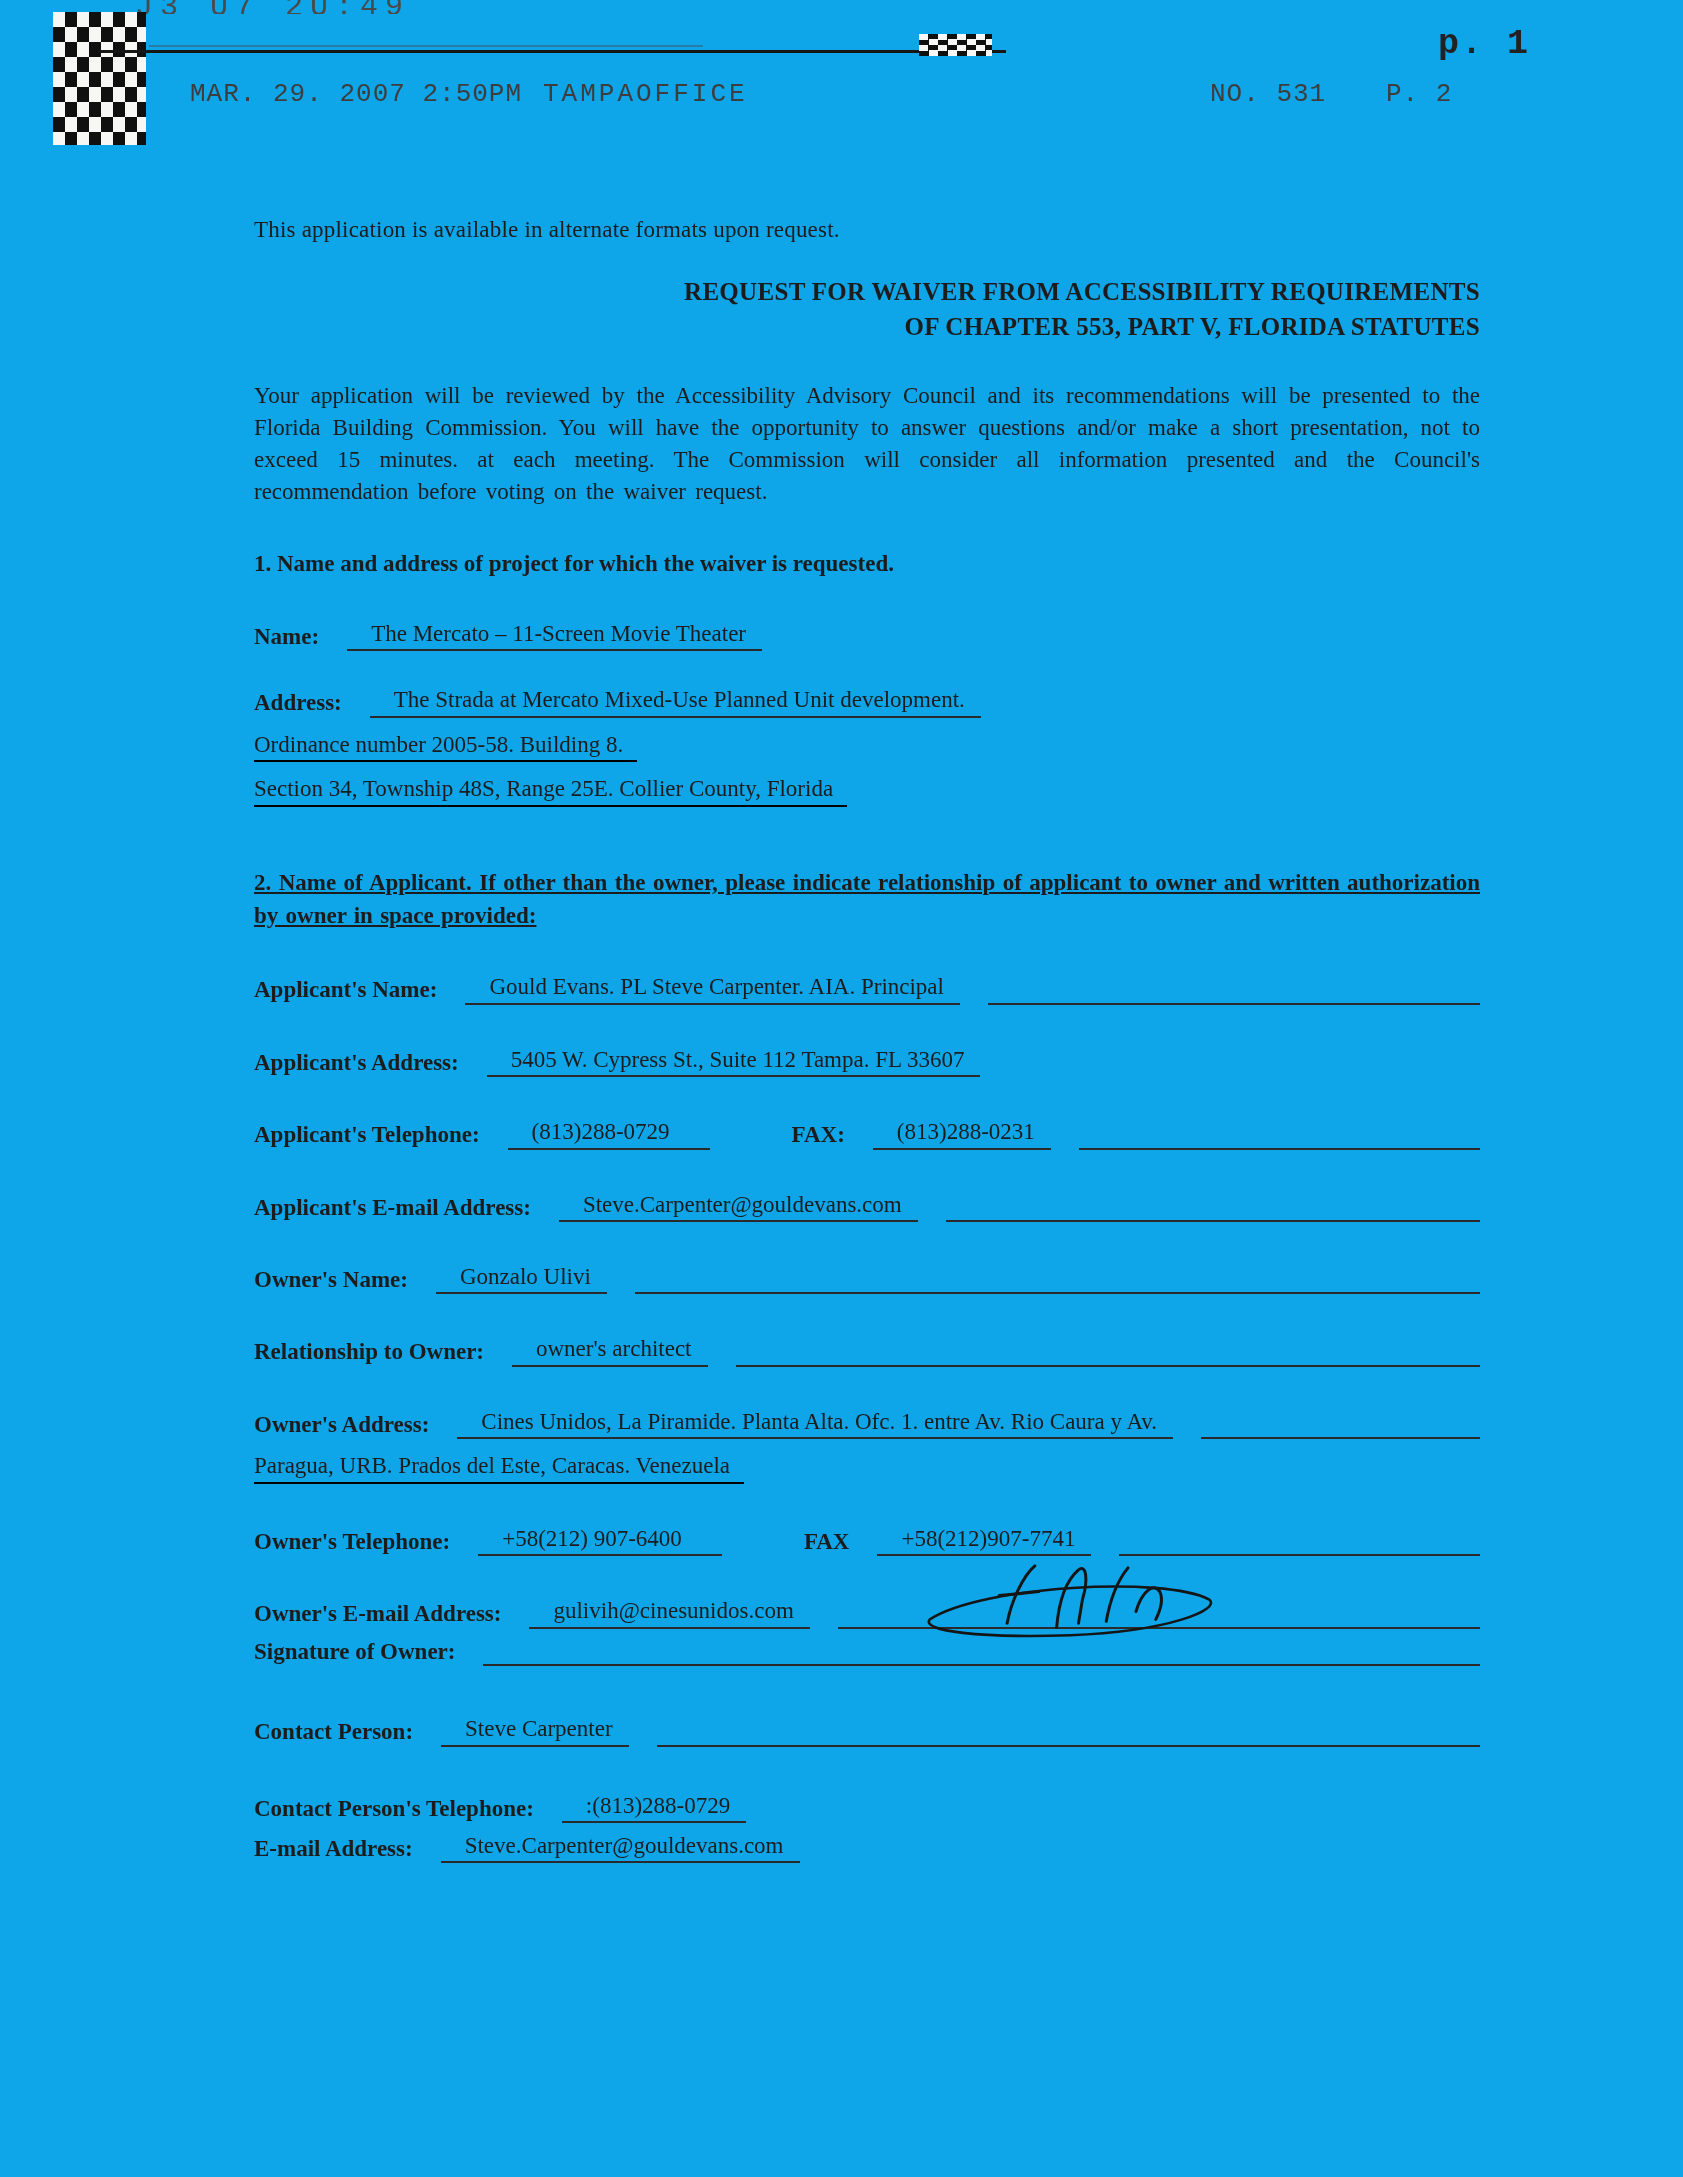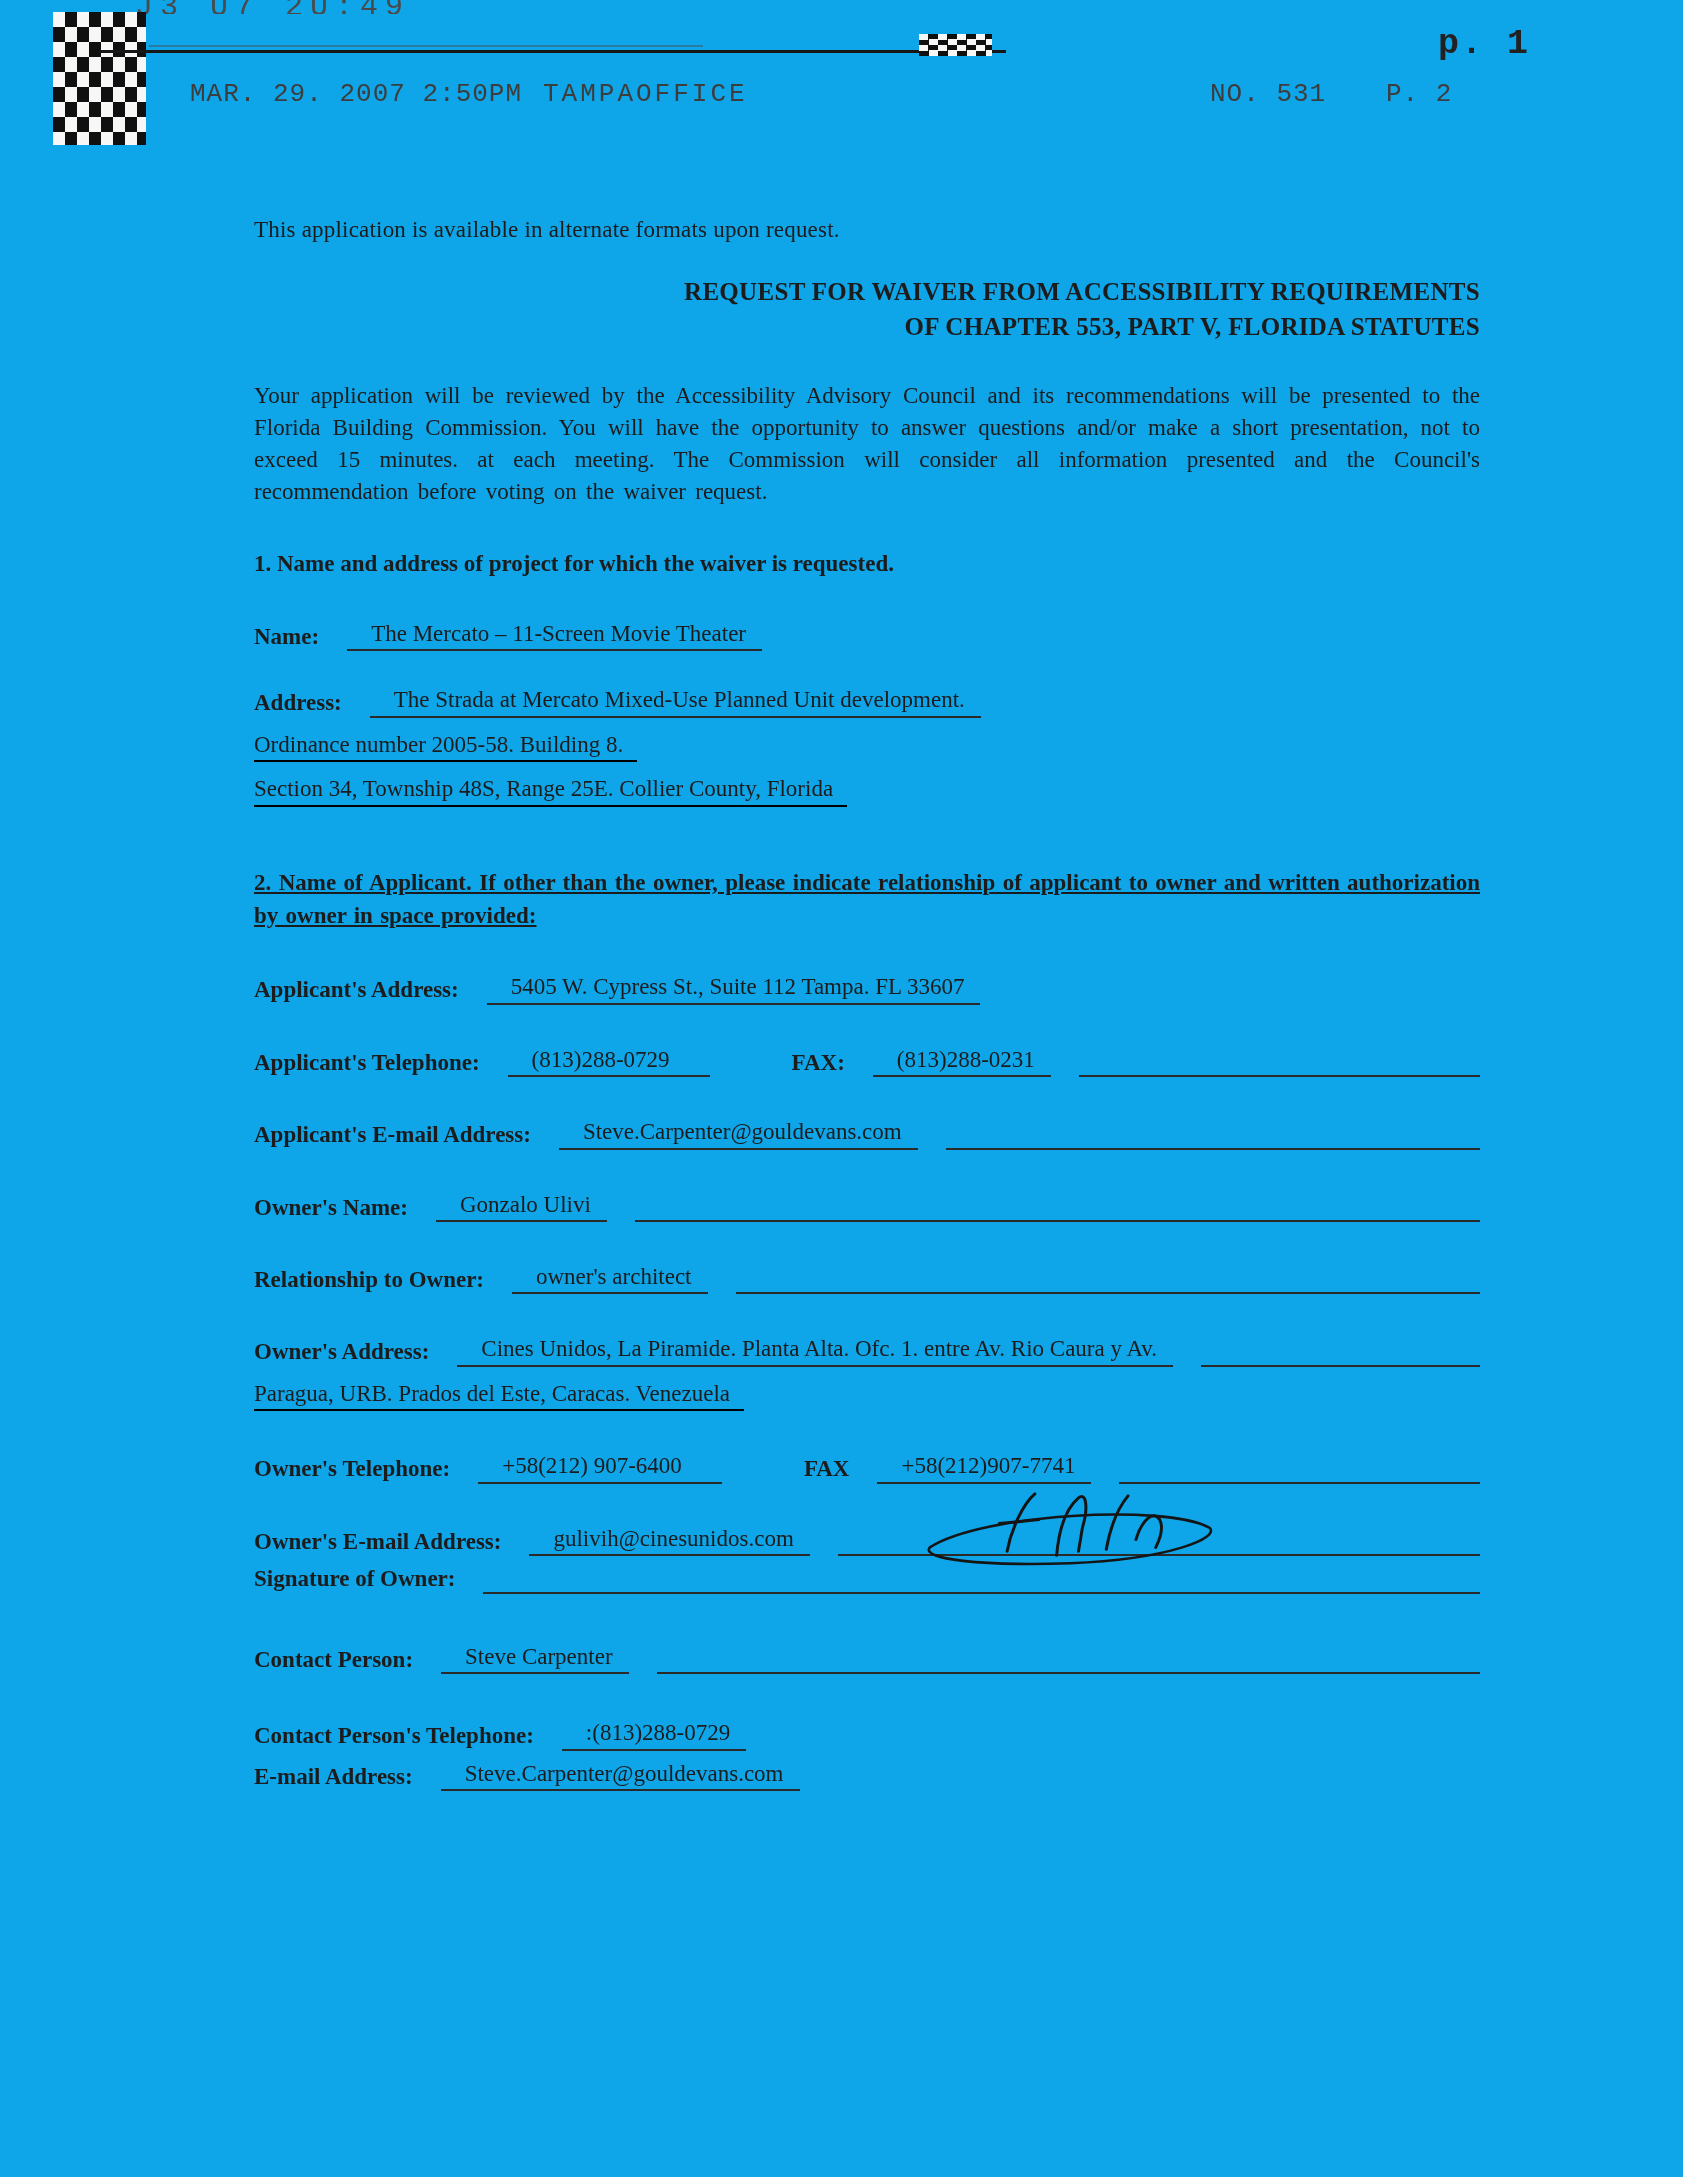--- a/index.html
+++ b/index.html
@@ -93,20 +93,25 @@
     </div>
     <div class="field tight">
       <span class="ul-text">Ordinance number 2005-58. Building 8.</span>
     </div>
     <div class="field tight">
       <span class="ul-text">Section 34, Township 48S, Range 25E. Collier County, Florida</span>
     </div>
 
     <p class="sec-heading wide" style="margin-top:59px">2. Name of Applicant. If other than the owner, please indicate relationship of applicant to owner and written authorization by owner in space provided:</p>
 
+    <div class="field">
+      <span class="lbl">Applicant's Name:</span>
+      <span class="seg">Gould Evans. PL   Steve Carpenter. AIA.   Principal</span>
+      <span class="fill end-a"></span>
+    </div>
 
     <div class="field">
       <span class="lbl">Applicant's Address:</span>
       <span class="seg">5405 W. Cypress St., Suite 112  Tampa. FL  33607</span>
     </div>
 
     <div class="field">
       <span class="lbl">Applicant's Telephone:</span>
       <span class="seg nopadr">(813)288-0729</span>
       <span class="gap"></span>

